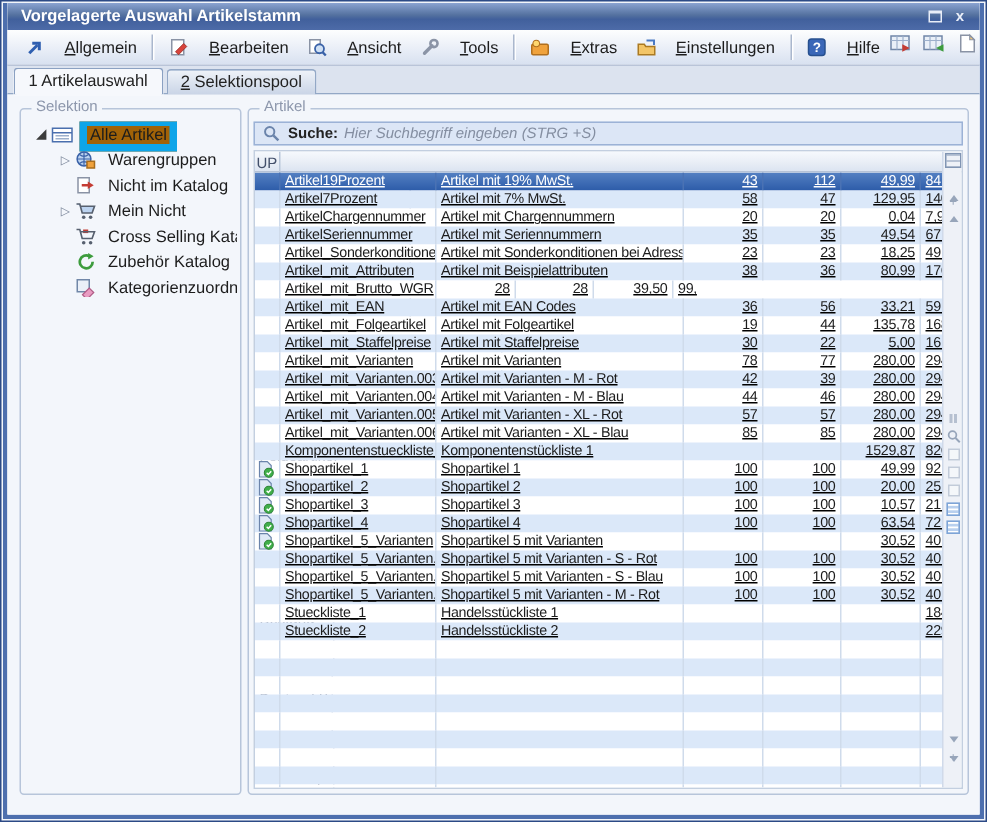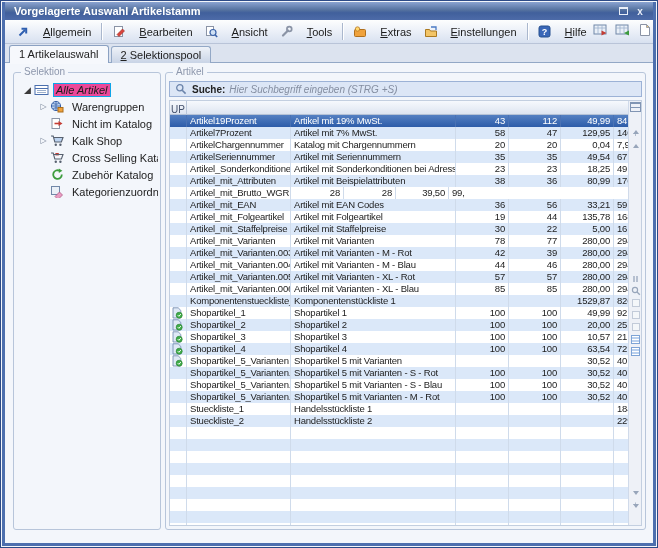--- a/index.html
+++ b/index.html
@@ -40,35 +40,35 @@
   .gb-art{left:160px;right:7px;top:9px;bottom:13px;}
   
   .tree{position:absolute;inset:8px 2px 2px 2px;overflow:hidden;}
   .titem{display:flex;align-items:center;height:17px;font-size:11px;color:#1c1c1c;white-space:nowrap;}
   .titem.lv0{padding-left:6px;}
   .titem.lv1{padding-left:22px;}
   .texp{width:11px;font-size:8px;color:#7a8699;text-align:center;flex:0 0 11px;}
   .texp.open{color:#3b3b3b;font-size:9px;}
   .tico2{display:inline-flex;width:16px;height:14px;align-items:center;justify-content:center;margin-right:4px;flex:0 0 16px;}
   .tlab{padding:0 2px;border:1px solid transparent;}
-  .tlab.tsel{border:1px solid #0ea5e9;background:#ec4899;font-style:italic;}
+  .tlab.tsel{border:5px solid #0ea5e9;background:#a16207;}
   
   .searchbar{position:absolute;left:3px;right:3px;top:8px;height:16px;display:flex;align-items:center;gap:4px;
     background:#dce6f6;border:1px solid #9cb2d6;padding:0 4px;font-size:10px;color:#222;}
   .searchbar b{font-size:10px;}
   .search-ph{font-style:italic;color:#848ea1;}
   
   .grid{position:absolute;left:3px;right:3px;top:27px;bottom:3px;background:#fff;border:1px solid #c3cfe0;overflow:hidden;}
   .ghead{display:flex;height:14px;border-bottom:1px solid #b5c2d6;background:linear-gradient(180deg,#f6f9fd,#e9eef6 55%,#dce4f1);flex-direction:column;}
   .hc{display:flex;align-items:center;padding:0 3px;font-size:10px;color:#43506b;border-right:1px solid #bac7da;
     white-space:nowrap;overflow:hidden;}
   .hlbl{flex:1;overflow:hidden;}
   .sort{font-size:7px;color:#5a6residual680;color:#5a6680;margin-left:2px;}
   .gbody{position:absolute;top:14px;left:0;right:13px;bottom:0;overflow:hidden;}
-  .row{display:flex;height:12px;line-height:12px;background:#fff;}
+  .row{display:flex;height:12px;line-height:12px;background:#fff;text-decoration:underline;}
   .row.odd{background:#dbe8f9;}
   .row.sel{background:linear-gradient(180deg,#5480c2,#2d5ca9);color:#fff;}
   .row.sel .cell{border-right-color:#4a72b4;color:#fff;}
   .cell{padding:0 3px;font-size:9.5px;letter-spacing:-0.2px;color:#1c1c1c;border-right:1px solid #cfdbeb;
     white-space:nowrap;overflow:hidden;}
   .cell.num{text-align:right;}
   .c-up{width:17px;flex:0 0 17px;padding:0 1px;}
   .c-artikelnummer{width:104px;flex:0 0 104px;}
   .c-bezeichnung{width:165px;flex:0 0 165px;}
   .c-bestand{width:53px;flex:0 0 53px;}
@@ -246,21 +246,21 @@
             </div>
             <div class="titem lv1">
               <span class="texp">▷</span>
               <span class="tico2">
                 <svg width="15" height="13" viewBox="0 0 15 13">
                   <path d="M1 2 h2.2 l1.6 6 h6.6 l1.6 -4.5 h-9.2" fill="#bcd3f0" stroke="#57606f" stroke-width="1.1"></path>
                   <circle cx="5.8" cy="10.8" r="1.2" fill="#57606f"></circle>
                   <circle cx="10.4" cy="10.8" r="1.2" fill="#57606f"></circle>
                 </svg>
               </span>
-              <span class="tlab">Kalk Shop</span>
+              <span class="tlab">Mein Nicht</span>
             </div>
             <div class="titem lv1">
               <span class="texp"></span>
               <span class="tico2">
                 <svg width="15" height="13" viewBox="0 0 15 13">
                   <rect x="5.4" y="2" width="3.4" height="2.4" fill="#c43c34"></rect>
                   <path d="M1 2 h2.2 l1.6 6 h6.6 l1.6 -4.5 h-9.2" fill="none" stroke="#57606f" stroke-width="1.1"></path>
                   <circle cx="5.8" cy="10.8" r="1.2" fill="#57606f"></circle>
                   <circle cx="10.4" cy="10.8" r="1.2" fill="#57606f"></circle>
                 </svg>
@@ -341,21 +341,21 @@
                 <div class="cell c-artikelnummer">Artikel7Prozent</div>
                 <div class="cell c-bezeichnung">Artikel mit 7% MwSt.</div>
                 <div class="cell c-bestand num">58</div>
                 <div class="cell c-bestand_kalk num">47</div>
                 <div class="cell c-einkaufspreis num">129,95</div>
                 <div class="cell c-ve">140</div>
               </div>
               <div class="row">
                 <div class="cell c-up"></div>
                 <div class="cell c-artikelnummer">ArtikelChargennummer</div>
-                <div class="cell c-bezeichnung">Katalog mit Chargennummern</div>
+                <div class="cell c-bezeichnung">Artikel mit Chargennummern</div>
                 <div class="cell c-bestand num">20</div>
                 <div class="cell c-bestand_kalk num">20</div>
                 <div class="cell c-einkaufspreis num">0,04</div>
                 <div class="cell c-ve">7,9</div>
               </div>
               <div class="row odd">
                 <div class="cell c-up"></div>
                 <div class="cell c-artikelnummer">ArtikelSeriennummer</div>
                 <div class="cell c-bezeichnung">Artikel mit Seriennummern</div>
                 <div class="cell c-bestand num">35</div>

